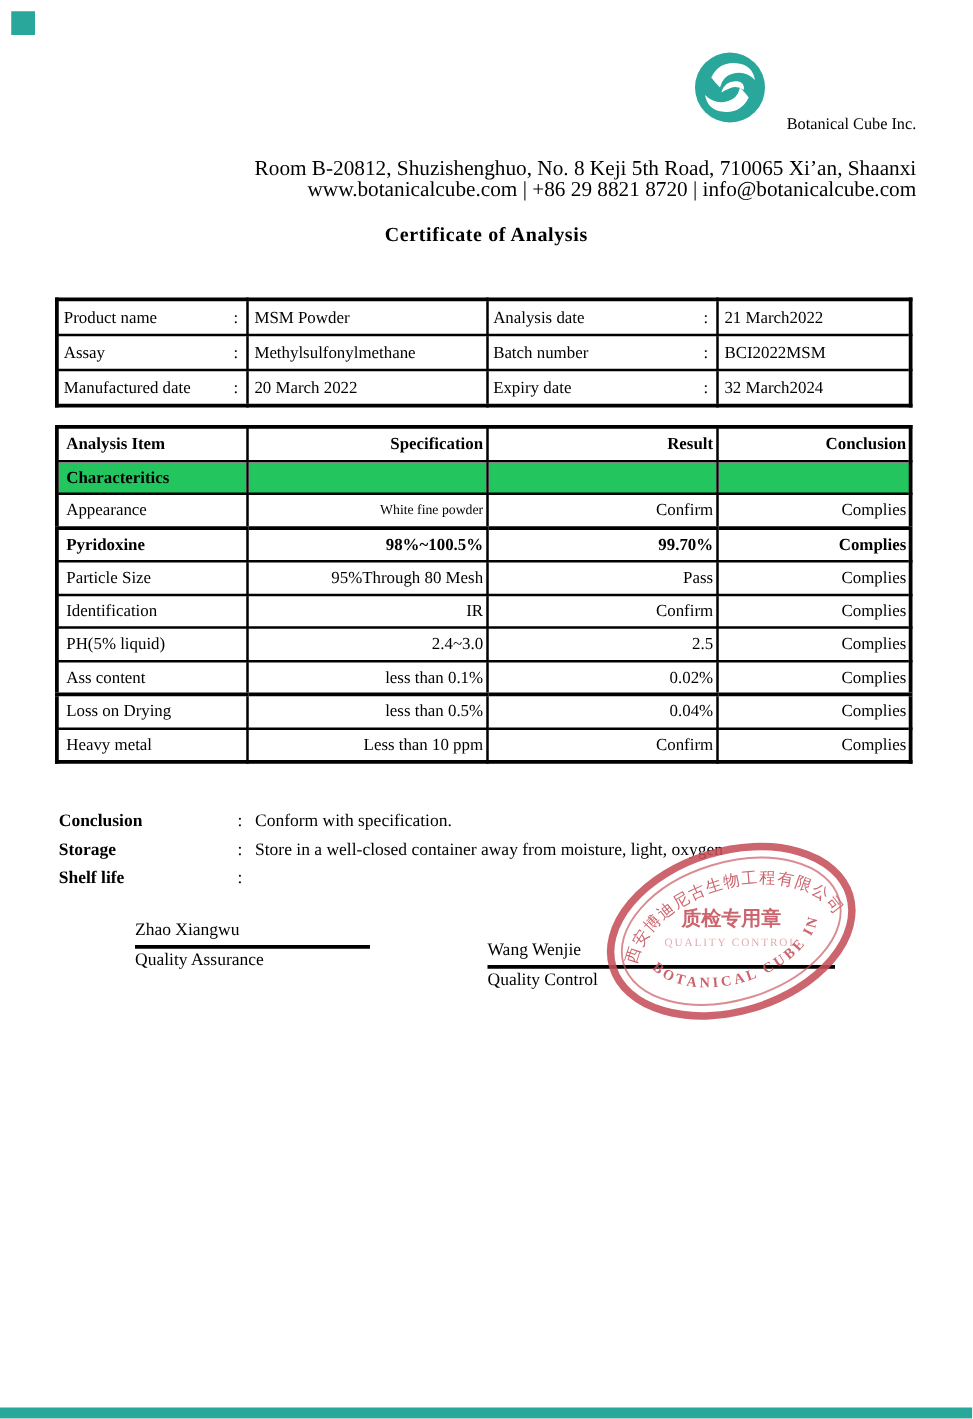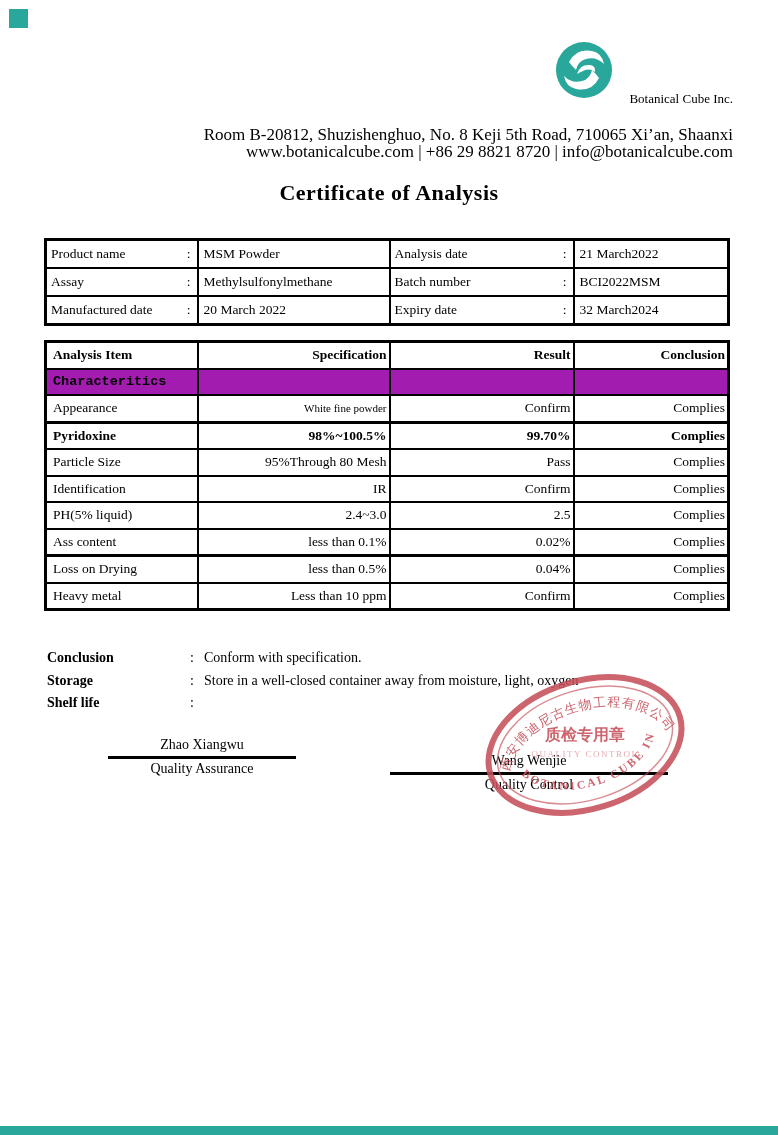--- a/index.html
+++ b/index.html
@@ -6,43 +6,43 @@
   .page{position:relative;width:778px;height:1135px;background:#fff;overflow:hidden;
         font-family:"Liberation Serif","DejaVu Serif",serif;color:#000;}
   .corner-square{position:absolute;left:9px;top:9px;width:19px;height:19px;background:#2aa79b;}
   .bottom-bar{position:absolute;left:0;bottom:0;width:778px;height:9px;background:#2aa79b;}
   .logo{position:absolute;left:554px;top:40px;width:60px;height:60px;}
   .company-name{position:absolute;top:91px;right:45px;font-size:13px;}
   .addr{position:absolute;right:45px;font-size:17px;white-space:nowrap;}
   .addr1{top:125px;}
   .addr2{top:142px;}
   .doc-title{position:absolute;top:180px;left:0;width:100%;text-align:center;
-             font-size:22px;font-weight:bold;letter-spacing:0.5px;}
+             font-size:16px;font-weight:bold;letter-spacing:0.5px;}
   table{border-collapse:collapse;position:absolute;left:44px;table-layout:fixed;}
   table.info{top:238px;width:683px;border:3px solid #000;font-size:13.5px;}
   table.info td{border:2px solid #000;height:24px;overflow:hidden;white-space:nowrap;font-family:Liberation Serif, serif;}
   td.lc{padding:0 6px 0 4px;}
   td.lc .cellwrap{display:flex;justify-content:space-between;align-items:center;}
   td.vc{padding-left:5px;}
   table.analysis{top:340px;width:683px;border:3px solid #000;font-size:13.5px;}
   table.analysis th,table.analysis td{border:2px solid #000;height:24.5px;text-align:right;
       overflow:hidden;white-space:nowrap;padding:0 2px;}
   table.analysis th{font-weight:bold;}
   .col0{width:152px;} .col1{width:192px;} .col2{width:184px;} .col3{width:155px;}
   .left{text-align:left !important;padding-left:6px !important;}
-  tr.gray td{background:#a21caf;font-family:Liberation Mono, monospace;}
+  tr.gray td{background:#22c55e;}
   tr.bold td{font-weight:bold;}
   tr.thick-top td{border-top:3px solid #000;}
   td.small{font-size:11px;}
   .summary{position:absolute;left:47px;top:649px;width:660px;font-size:14px;}
   .sum-line{display:flex;margin-bottom:5.5px;line-height:17px;}
   .sum-label{font-weight:bold;width:143px;flex:none;}
   .sum-colon{width:14px;flex:none;}
   .sum-text{white-space:nowrap;}
-  .sig{position:absolute;text-align:center;font-size:14px;}
+  .sig{position:absolute;font-size:14px;}
   .sig-left{left:108px;top:737px;width:188px;}
   .sig-right{left:390px;top:737px;width:278px;margin-top:16px;}
   .sig-line{border-top:3px solid #000;margin:3px 0 2px 0;height:0;}
   .stamp{position:absolute;left:478px;top:658px;width:214px;height:174px;opacity:0.88;}
 </style>
 </head>
 <body>
 
 <div class="page">
 

